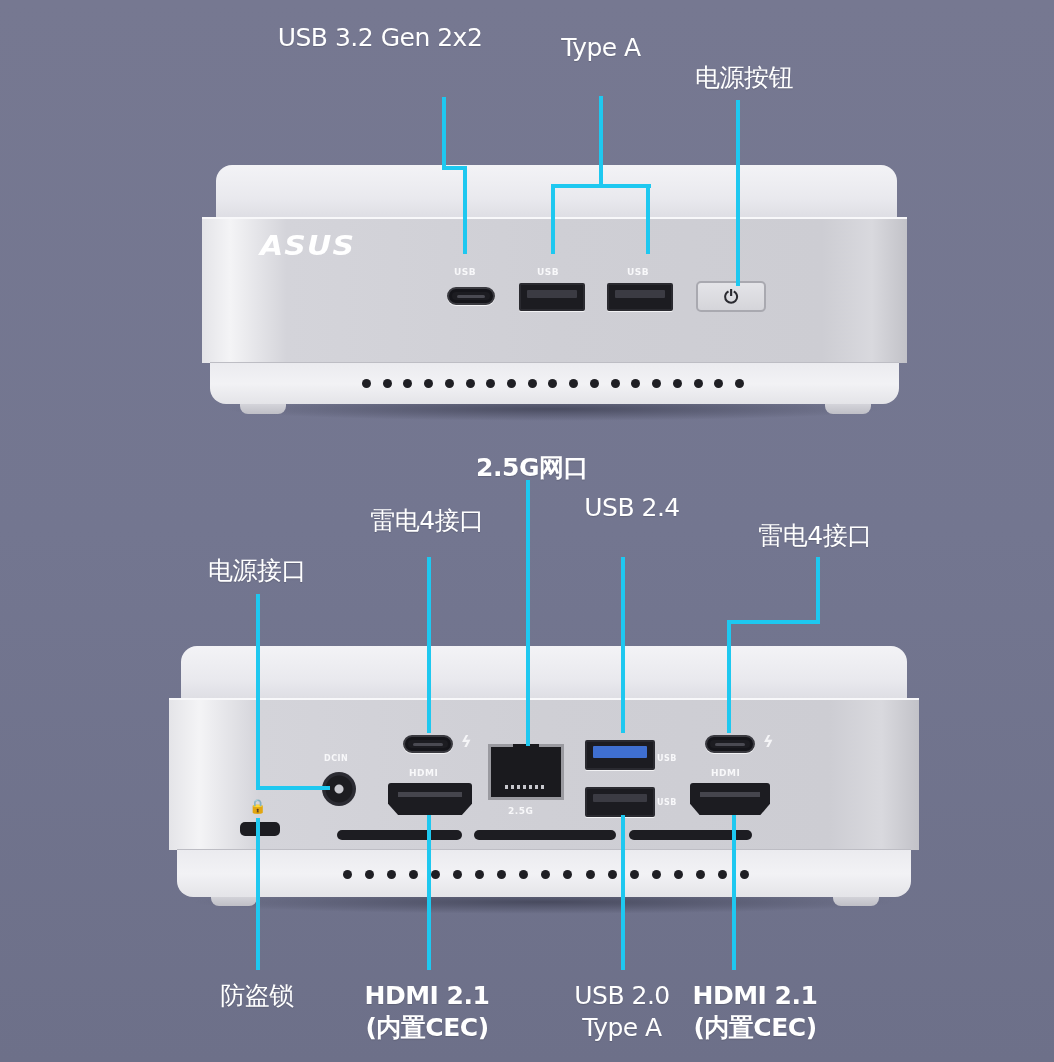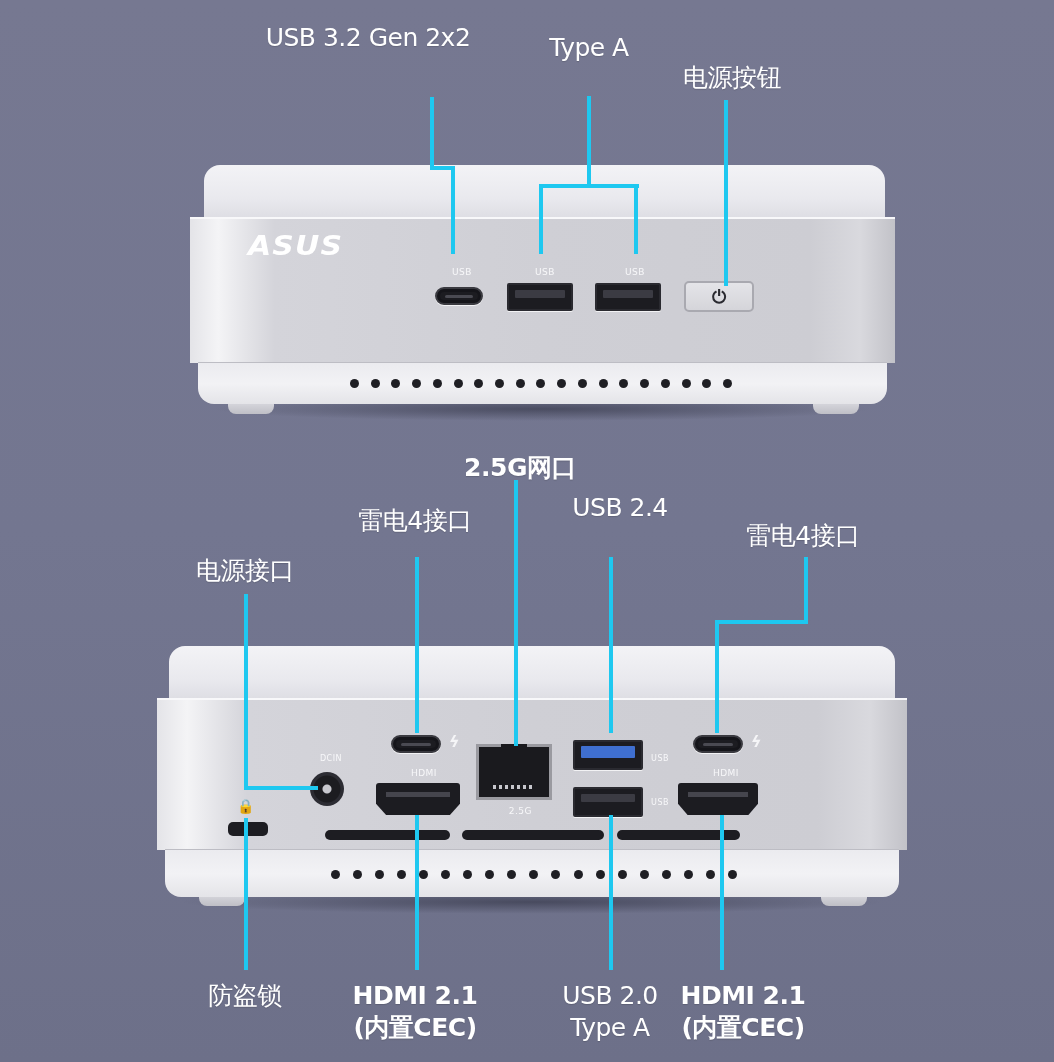--- a/index.html
+++ b/index.html
@@ -2,21 +2,21 @@
 <html><head>
 <meta charset="utf-8">
 <style>
   * { box-sizing: border-box; margin: 0; padding: 0; }
   body {
     width: 1054px; height: 1062px; overflow: hidden;
     background: linear-gradient(180deg, #767891 0%, #737690 50%, #6d7089 100%);
     font-family: "DejaVu Sans", sans-serif;
     position: relative;
   }
-  .canvas { position: absolute; left: 0; top: 0; width: 956px; height: 1062px; }
+  .canvas { position: absolute; left: 12px; top: 0; width: 956px; height: 1062px; }
   .label {
     position: absolute; color: #ffffff; text-align: center;
     font-size: 25px; line-height: 32px; white-space: nowrap;
     font-family: "DejaVu Sans", sans-serif;
     letter-spacing: -0.5px;
     text-shadow: 0 1px 1px rgba(0,0,0,0.15);
   }
   .label.cjk { font-weight: normal; }
   .label span { display: block; }
   .line { position: absolute; background: #1ec8f0; }
@@ -65,21 +65,21 @@
   .rj45 { background:#1a1a1e; border:3px solid #9a9aa0; }
   .rj45::before { content:""; position:absolute; left:22px; right:22px; top:-3px; height:8px; background:#1a1a1e; }
   .rj45::after { content:""; position:absolute; left:14px; right:14px; bottom:8px; height:4px;
     background: repeating-linear-gradient(90deg, #c8c8ce 0 3px, transparent 3px 6px); }
   .power-btn {
     position: absolute; border: 2px solid #a9a9b0; border-radius: 5px;
     background: linear-gradient(180deg, #e4e4e8, #d5d5da);
     display: flex; align-items: center; justify-content: center;
     color: #2a2a30; font-size: 18px; font-weight: bold;
   }
-  .tiny { position: absolute; color: #f8f8fa; font-size: 9px; font-weight: normal; letter-spacing: 0.5px; text-align:right; }
+  .tiny { position: absolute; color: #f8f8fa; font-size: 9px; font-weight: bold; letter-spacing: 0.5px; text-align:left; }
   .bolt { position: absolute; color: #f5f5f7; font-size: 16px; font-style: italic; font-weight: bold; }
   .dcjack { position:absolute; border-radius:50%; background: radial-gradient(circle, #c8c8ce 0 4px, #1c1c20 5px 13px, #2c2c33 14px); }
   .slot { position:absolute; height:10px; background:#1d1d22; border-radius:5px; }
   .lockslot { position:absolute; background:#1d1d22; border-radius:5px; }
   .logo {
     position:absolute; color:#ffffff; font-size:26px; font-weight:bold; font-style: italic;
     letter-spacing: 1px; transform: scaleX(1.15); transform-origin:left center;
     font-family: "DejaVu Sans", sans-serif;
   }
   .watermark {

